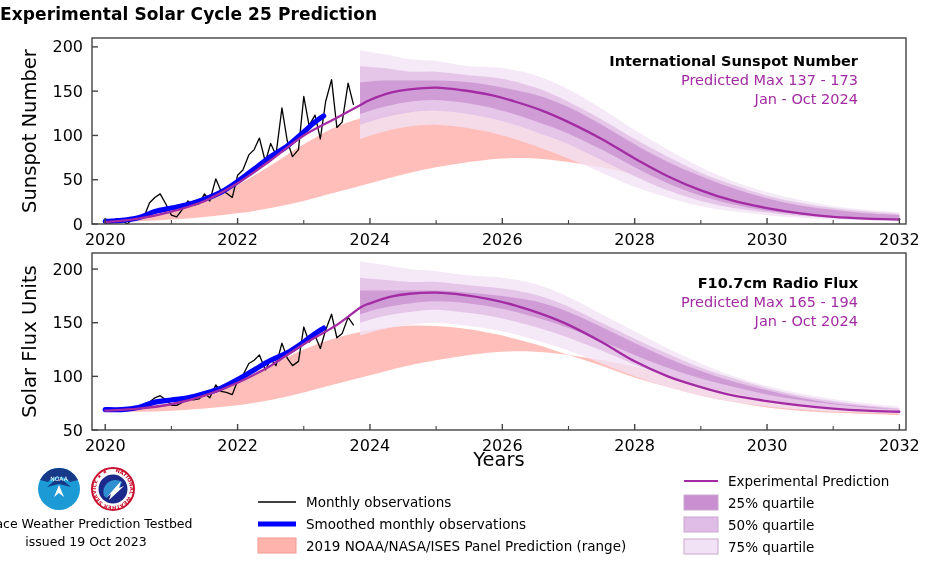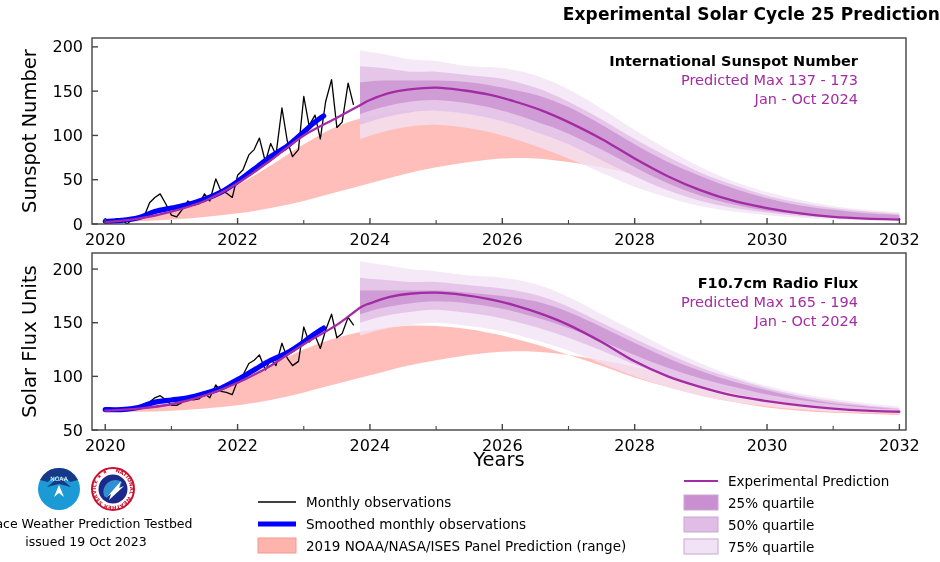--- a/index.html
+++ b/index.html
@@ -3,21 +3,21 @@
 <meta charset="utf-8">
 <style>
   html,body{margin:0;padding:0;}
   body{
     width:940px;height:562px;background:#ffffff;
     font-family:"DejaVu Sans","Liberation Sans",sans-serif;
     overflow:hidden;position:relative;
   }
   #root{position:absolute;inset:0;}
   .figtitle{
-    position:absolute;left:0;top:4px;width:940px;text-align:right;
+    position:absolute;left:0;top:4px;width:940px;text-align:left;
     font-size:17px;font-weight:bold;color:#000;letter-spacing:.1px;
   }
   svg{display:block;}
   .axlabel{font-size:19.5px;fill:#000;}
   .ticklabel{font-size:16px;fill:#000;}
   .anno-title{font-size:14.5px;font-weight:bold;fill:#000;}
   .anno-sub{font-size:14.5px;fill:#A32BA3;}
   .legtext{font-size:13.5px;fill:#000;}
   .credit{font-size:12.5px;fill:#000;}
 </style>

